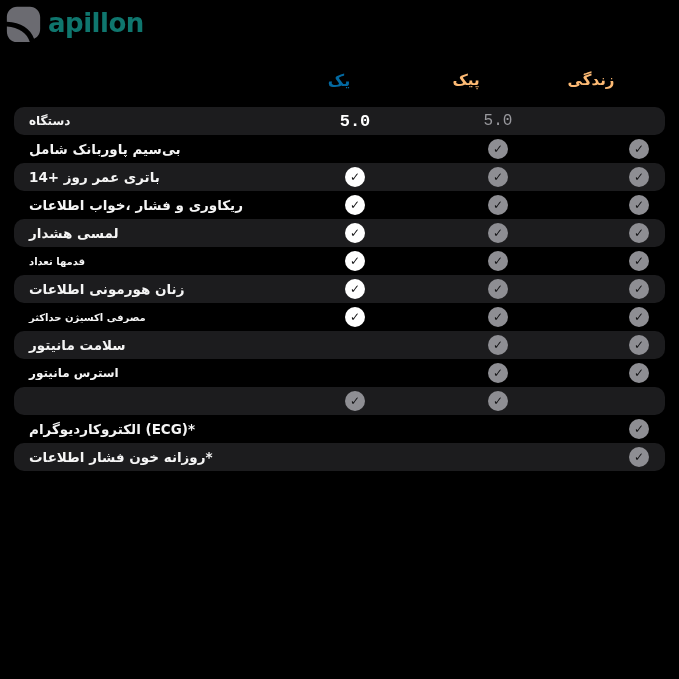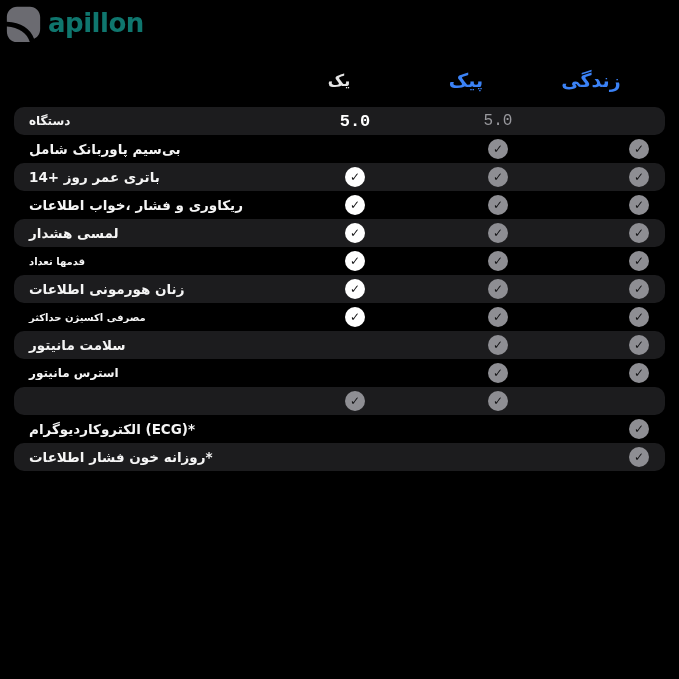--- a/index.html
+++ b/index.html
@@ -23,24 +23,24 @@
   }
   
   .cmp-table { position: absolute; left: 14px; top: 56px; width: 651px; direction: ltr; }
   .grid {
     display: grid;
     grid-template-columns: 249px 152px 102px 148px;
     align-items: center;
   }
   .hdr-row { height: 48px; }
   .hdr-row .col {
-    text-align: center; color: #3b82f6;
-    font-size: 19px; font-weight: bold;
-  }
-  .hdr-row .col.hl { color: #e5e5e5; font-size: 16px; }
+    text-align: center; color: #fdba74;
+    font-size: 15px; font-weight: bold;
+  }
+  .hdr-row .col.hl { color: #0369a1; font-size: 16px; }
   .rows { margin-top: 3px; }
   .row { height: 28px; border-radius: 10px; gap: 16px; }
   .rows .row:nth-child(odd) { background: #1c1c1e; }
   .cell.lbl {
     padding-left: 15px; color: #f5f5f5; font-weight: bold;
     white-space: nowrap; overflow: hidden;
   }
   .sz-md  { font-size: 13.5px; }
   .sz-sm  { font-size: 12px; }
   .sz-xs  { font-size: 10px;   }

